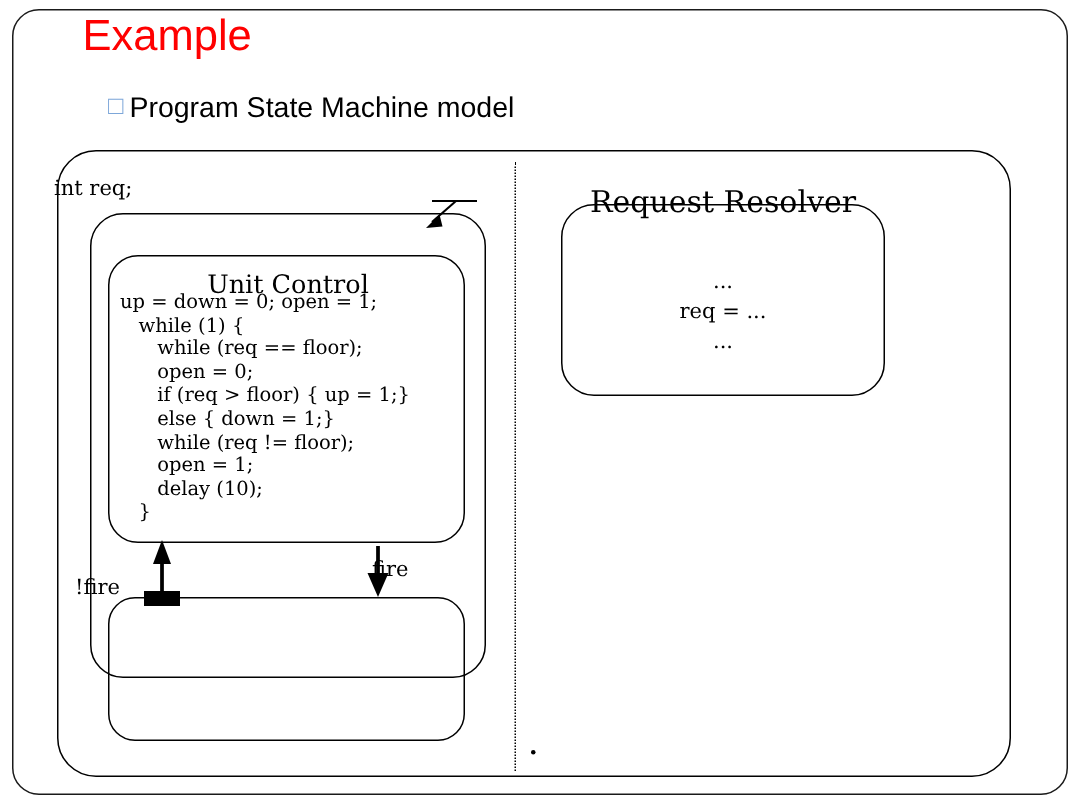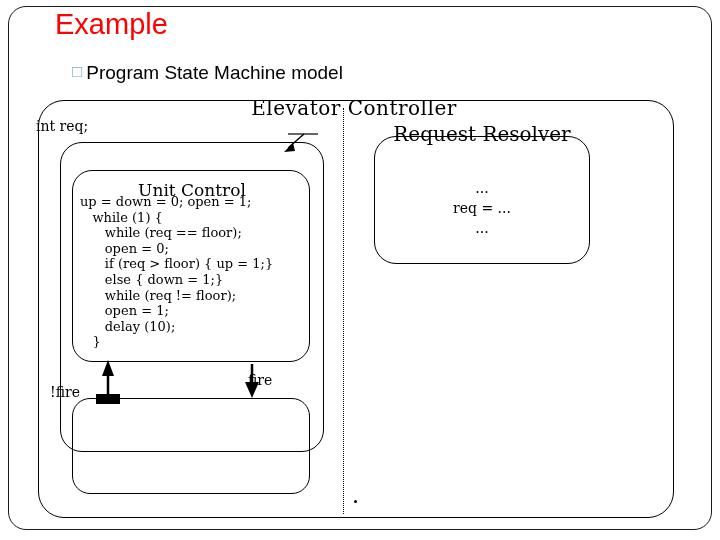--- a/index.html
+++ b/index.html
@@ -266,21 +266,20 @@
 <div id="slide-title">Example</div>
 
 <div id="bullet-row">
   <span id="bullet-marker">□</span>
   <span id="bullet-text">Program State Machine model</span>
 </div>
 
 <div id="diagram">
 
   <div class="rrect" id="elevator-controller-box"></div>
-  <div id="elevator-controller-title">Elevator Controller</div>
   <div id="elevator-controller-decl">int req;</div>
 
   <div id="divider"></div>
 
   <div class="rrect" id="unit-control-box"></div>
   <div id="unit-control-title">Unit Control</div>
 
   <div class="rrect" id="normal-mode-box"></div>
   <div id="normal-mode-code">up = down = 0; open = 1;
    while (1) {

